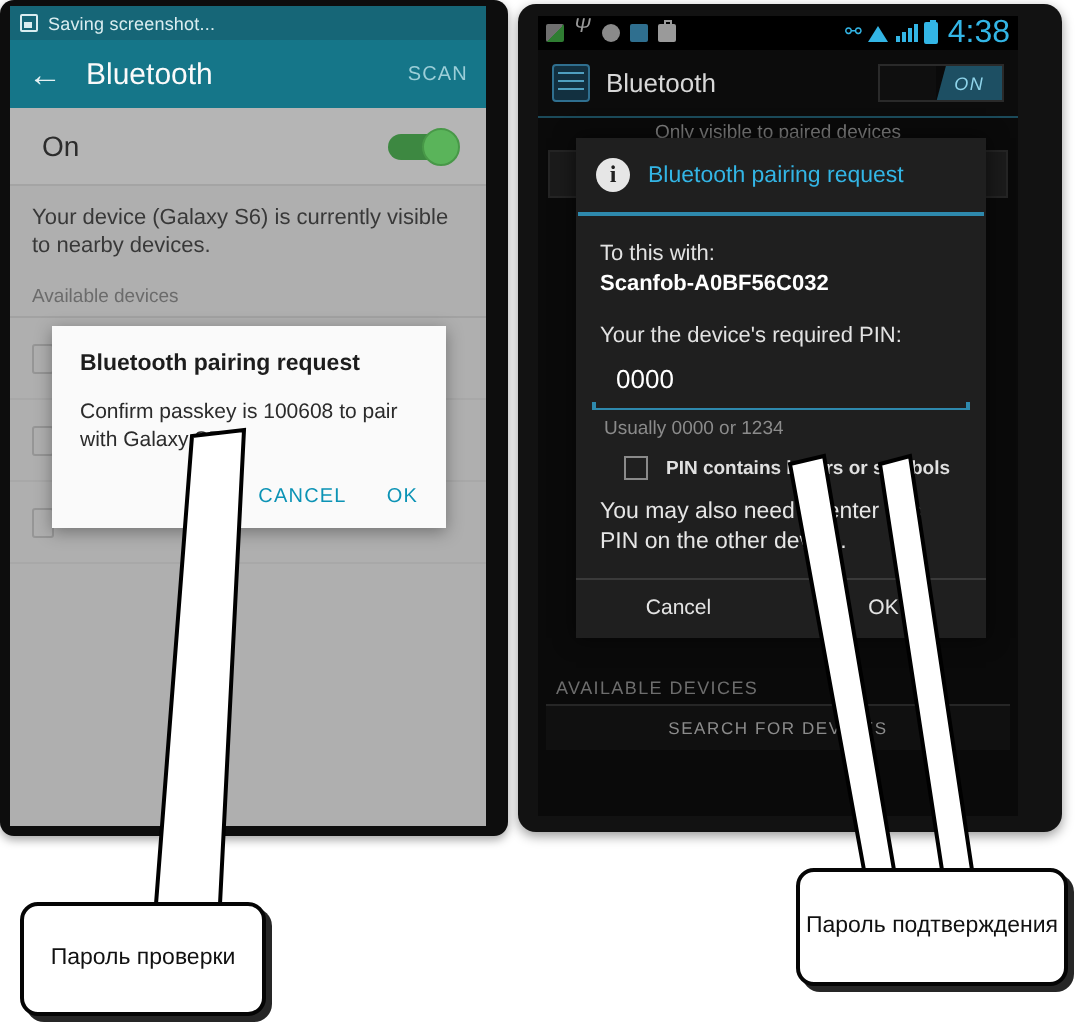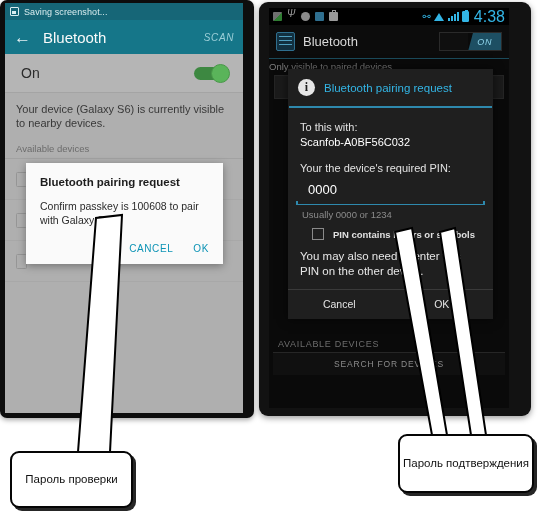--- a/index.html
+++ b/index.html
@@ -19,21 +19,21 @@
   .l-shot-icon{width:9px;height:9px;border:1.4px solid #dff2f5;border-radius:1px;
     margin-right:5px;position:relative;box-sizing:border-box;}
   .l-shot-icon:after{content:"";position:absolute;left:1px;bottom:1px;width:4px;height:3px;
     background:#dff2f5;}
   .l-statusbar .txt{letter-spacing:.1px;}
 
   .l-appbar{height:34px;background:#16798c;display:flex;align-items:center;
     padding:0 9px;color:#ffffff;}
   .l-back{font-size:17px;line-height:17px;color:#eaf6f8;margin-right:12px;}
   .l-title{font-size:15px;color:#ffffff;flex:1;}
-  .l-scan{font-size:10px;color:#9fd3dd;letter-spacing:.6px;font-style:italic;}
+  .l-scan{font-size:10px;color:#9fd3dd;letter-spacing:.6px;}
 
   .l-onrow{height:38px;background:#b9b9b9;display:flex;align-items:center;
     padding:0 16px;border-bottom:1px solid #a8a8a8;}
   .l-onlabel{font-size:14px;color:#2d2d2d;flex:1;}
   .l-switch{width:33px;height:13px;background:#3f8b43;border-radius:7px;position:relative;}
   .l-switch .knob{position:absolute;right:-3px;top:-3px;width:19px;height:19px;border-radius:50%;
     background:#5cb85c;border:1px solid #4a9c4a;box-sizing:border-box;}
 
   .l-visible{padding:9px 11px 10px 11px;font-size:11px;line-height:14px;color:#3a3a3a;
     background:#b3b3b3;}
@@ -98,39 +98,39 @@
   .r-appicon:after{content:"";position:absolute;left:2px;top:3px;right:2px;height:1px;
     background:#4f9fc0;box-shadow:0 4px 0 #4f9fc0,0 8px 0 #4f9fc0;}
   .r-apptitle{font-size:13px;color:#d8d8d8;flex:1;}
   .r-switch{width:63px;height:19px;background:#0a0a0a;border:1px solid #2a2a2a;
     display:flex;box-sizing:border-box;}
   .r-switch .off{flex:1;background:#0f0f0f;}
   .r-switch .on{flex:1.15;background:#1d4f63;color:#8fd4ea;font-size:9px;
     display:flex;align-items:center;justify-content:center;letter-spacing:.8px;
     clip-path:polygon(14% 0,100% 0,100% 100%,0 100%);}
 
-  .r-visible{font-size:9.5px;color:#7d7d7d;padding:2px 0 3px 0;background:#0a0a0a;}
+  .r-visible{font-size:9.5px;color:#7d7d7d;text-align:center;padding:2px 0 3px 0;background:#0a0a0a;}
   .r-behind{background:#1b1b1b;height:22px;margin:0 5px;border:1px solid #252525;}
   .r-availdev{font-size:9px;color:#6d6d6d;letter-spacing:.7px;padding:4px 0 3px 9px;}
   .r-searchbtn{margin:0 4px;height:22px;border-top:1px solid #262626;
     display:flex;align-items:center;justify-content:center;
     font-size:8.5px;color:#8c8c8c;letter-spacing:.8px;background:#101010;}
 
   
   #rightDialog{position:absolute;left:19px;top:61px;width:205px;background:#1f1f1f;
     box-shadow:0 0 10px rgba(0,0,0,.6);}
   #rightDialog .rd-head{display:flex;align-items:center;padding:10px 10px;}
   .rd-info{width:17px;height:17px;border-radius:50%;background:#e6e6e6;color:#1f1f1f;
     font-size:12px;font-weight:bold;display:flex;align-items:center;justify-content:center;
     font-family:"Liberation Serif",serif;margin-right:9px;}
   .rd-title{font-size:11.5px;color:#33b5e5;}
   .rd-rule{height:1.6px;background:#2e89ad;margin:0 1px;}
   .rd-body{padding:12px 12px 4px 12px;}
   .rd-line{font-size:11px;color:#e2e2e2;line-height:15px;}
-  .rd-strong{font-size:11px;color:#ffffff;font-weight:normal;line-height:15px;}
+  .rd-strong{font-size:11px;color:#ffffff;font-weight:bold;line-height:15px;}
   .rd-gap{height:11px;}
   .rd-pin{font-size:13px;color:#ffffff;padding:6px 0 3px 8px;}
   .rd-underline{height:1.6px;background:#2e89ad;margin:0 8px 0 8px;position:relative;}
   .rd-underline:before,.rd-underline:after{content:"";position:absolute;top:-3px;width:1.6px;
     height:4px;background:#2e89ad;}
   .rd-underline:before{left:0;}
   .rd-underline:after{right:0;}
   .rd-hint{font-size:9.5px;color:#8b8b8b;padding:4px 0 6px 2px;}
   .rd-check{display:flex;align-items:center;padding:2px 0 8px 12px;}
   .rd-box{width:12px;height:12px;border:1.4px solid #8a8a8a;box-sizing:border-box;margin-right:9px;}

